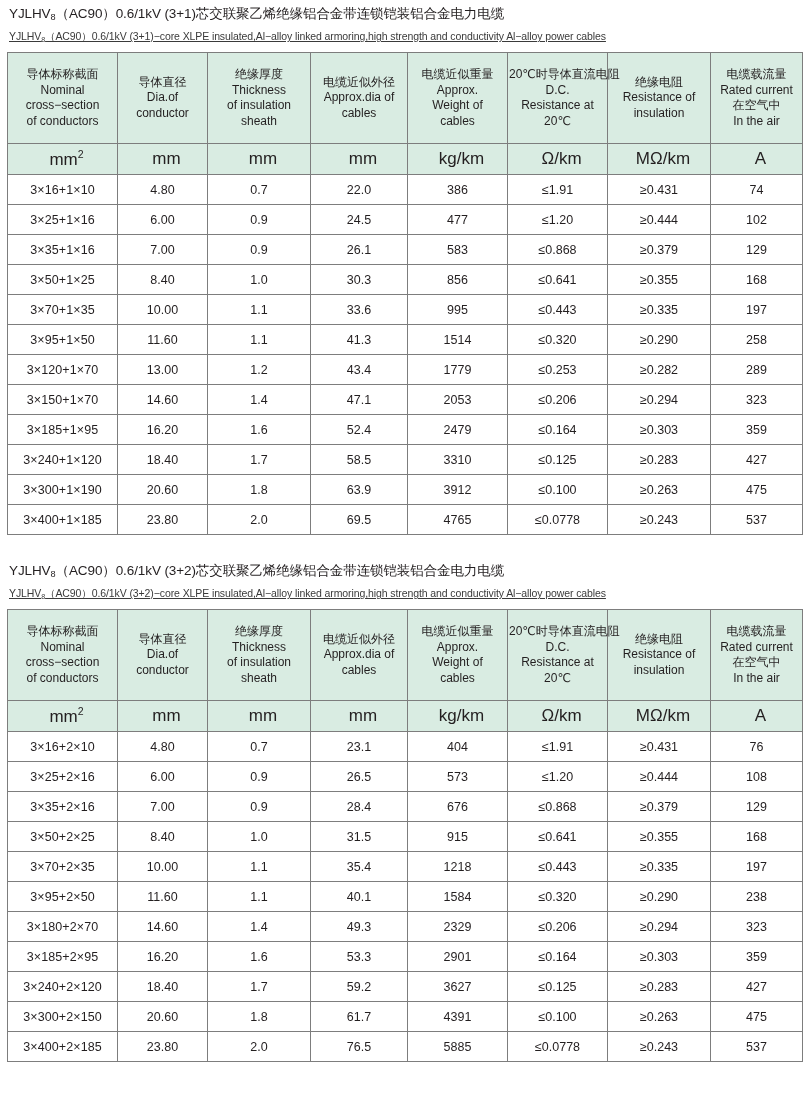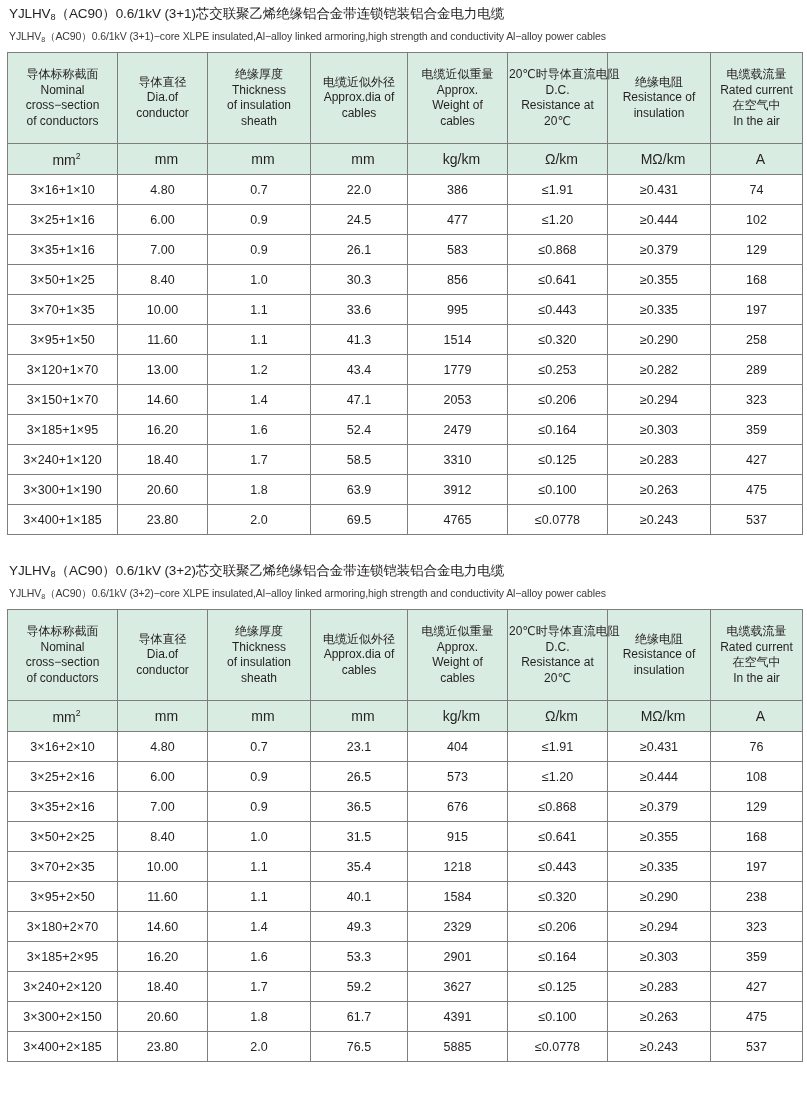--- a/index.html
+++ b/index.html
@@ -32,20 +32,21 @@
     white-space: nowrap;
     letter-spacing: -0.1px;
   }
   .title-en {
     font-size: 10.5px;
     line-height: 14px;
     color: #3a3a3a;
     padding: 3px 0 5px 3px;
     white-space: nowrap;
     letter-spacing: -0.1px;
+    text-decoration: underline;
   }
   .sub { font-size: 0.68em; vertical-align: -0.25em; }
 
   table.spec {
     border-collapse: collapse;
     width: 795px;
     table-layout: fixed;
     margin: 0 0 0 1px;
   }
   table.spec td, table.spec th {
@@ -59,21 +60,21 @@
   thead th.head-cell {
     background: #d9ece2;
     height: 86px;
     font-size: 12px;
     line-height: 15.5px;
     padding: 2px 1px;
   }
   thead th.unit-cell {
     background: #d9ece2;
     height: 30px;
-    font-size: 14px;
+    font-size: 17px;
     padding-left: 8px;
   }
   .head-cn { display: block; white-space: nowrap; }
   .head-en { display: block; }
   tbody td {
     height: 29px;
     font-size: 12.5px;
     background: #ffffff;
   }
   td.col-size { font-size: 12.5px; letter-spacing: 0.1px; }
@@ -392,21 +393,21 @@
             <td>26.5</td>
             <td>573</td>
             <td>≤1.20</td>
             <td>≥0.444</td>
             <td>108</td>
           </tr>
           <tr>
             <td class="col-size">3×35+2×16</td>
             <td>7.00</td>
             <td>0.9</td>
-            <td>36.5</td>
+            <td>28.4</td>
             <td>676</td>
             <td>≤0.868</td>
             <td>≥0.379</td>
             <td>129</td>
           </tr>
           <tr>
             <td class="col-size">3×50+2×25</td>
             <td>8.40</td>
             <td>1.0</td>
             <td>31.5</td>

